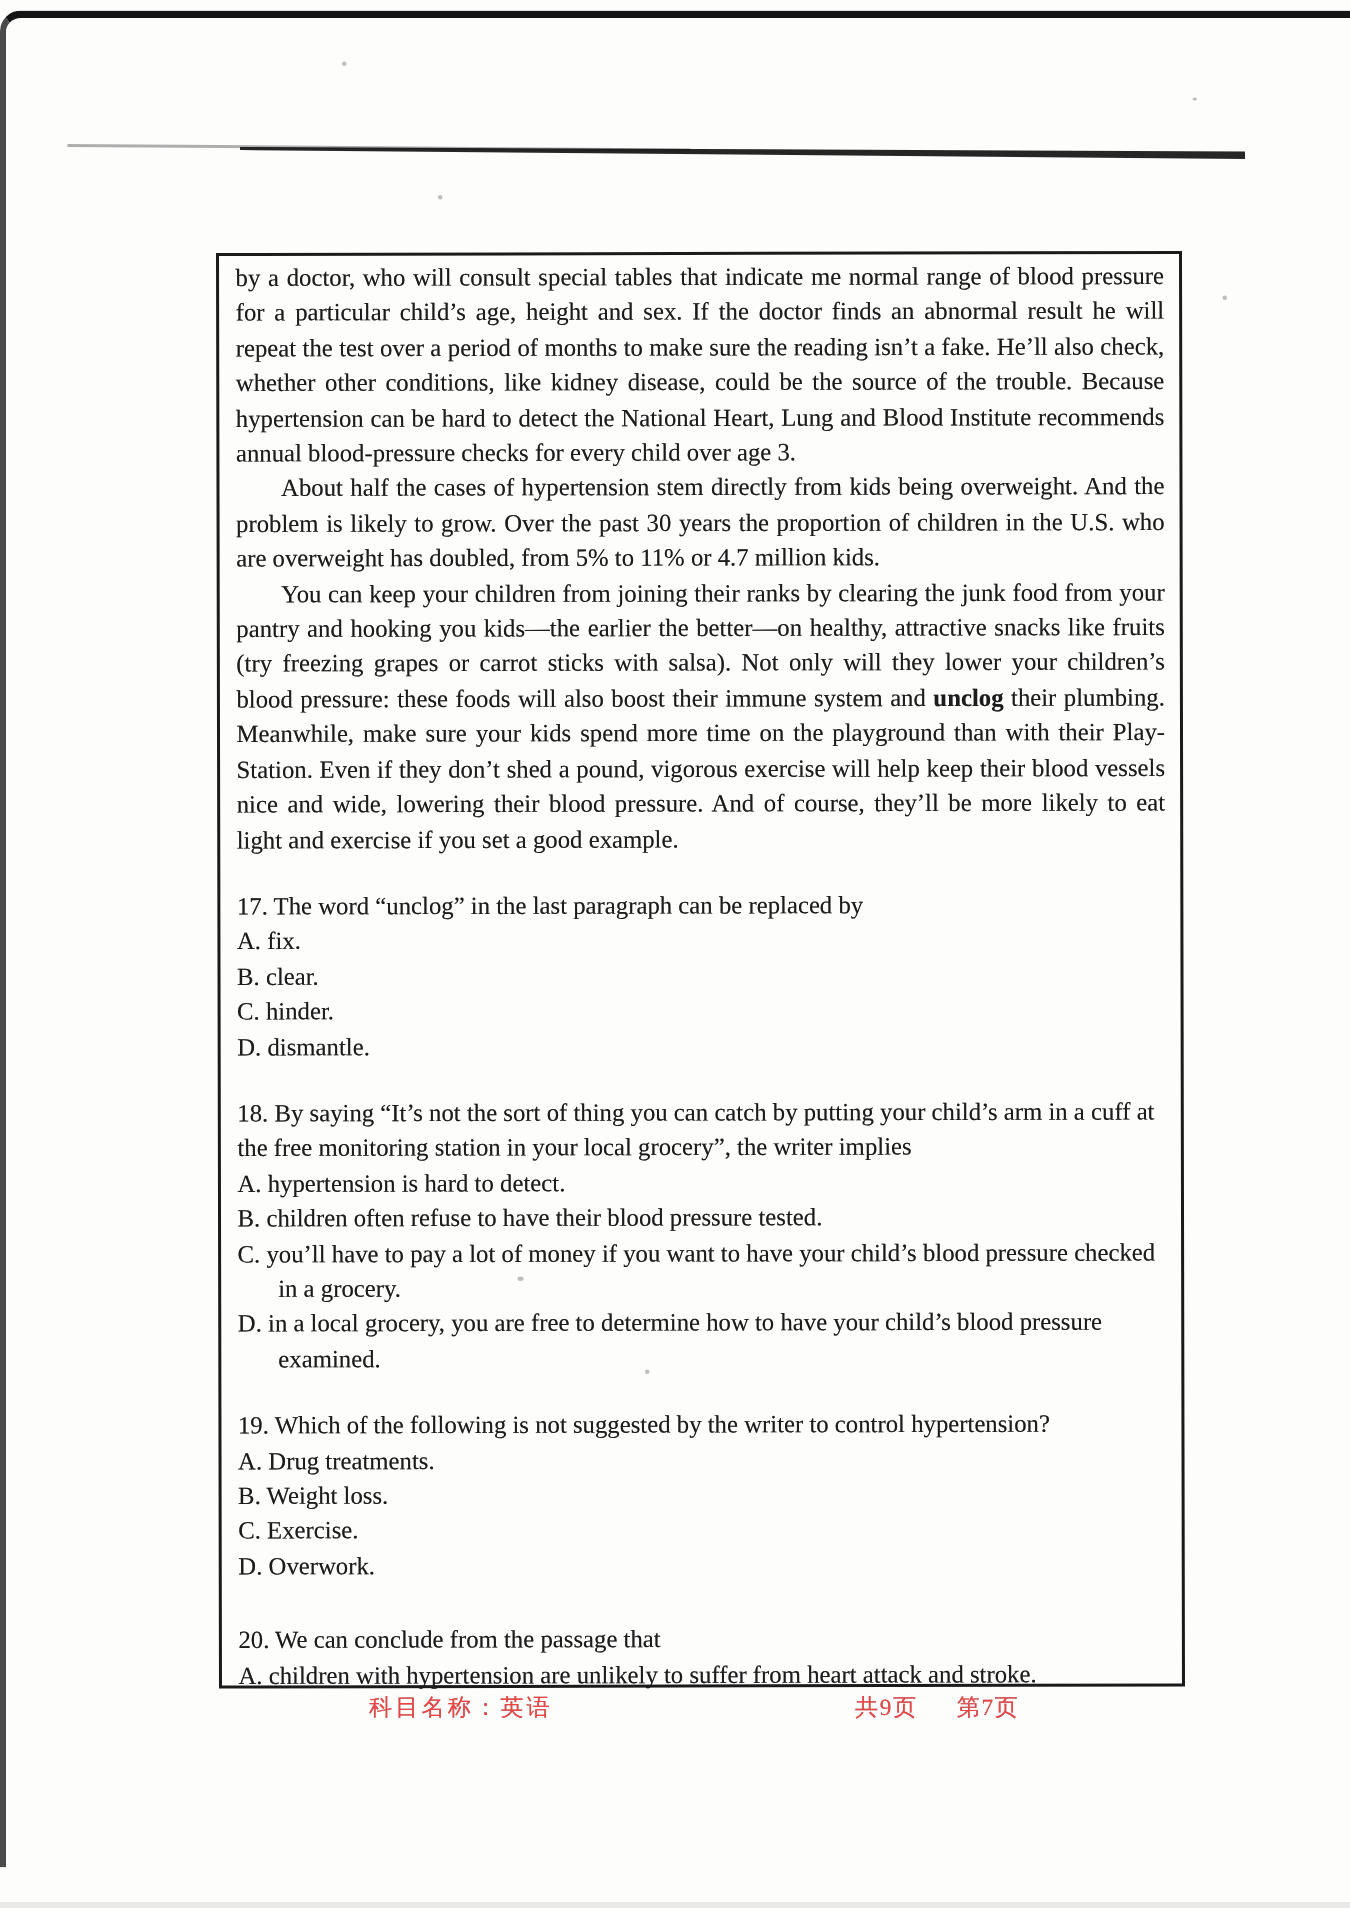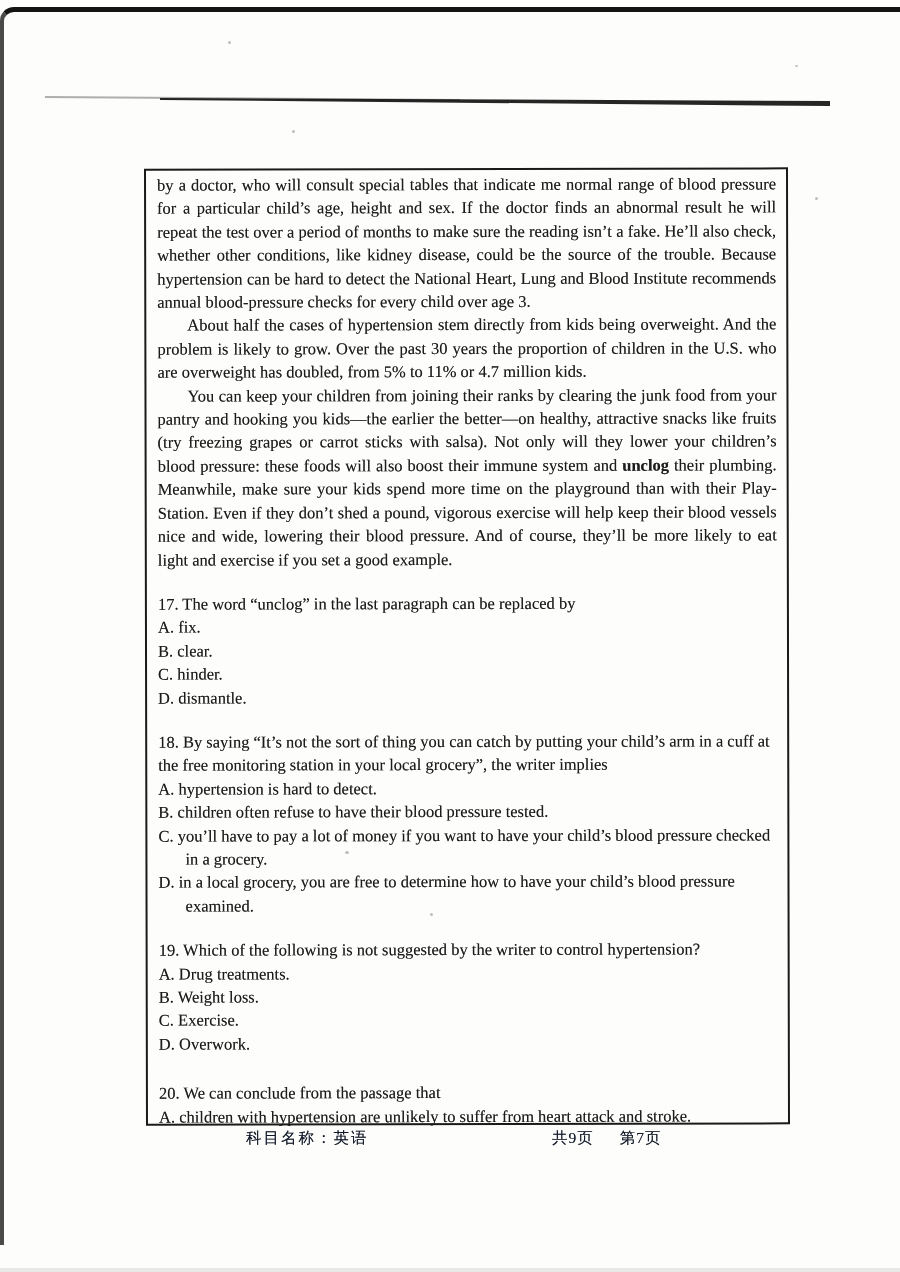--- a/index.html
+++ b/index.html
@@ -36,25 +36,25 @@
   .text-box p{margin:0;text-align:justify;}
   .text-box p.indent{text-indent:30px;}
   .bold{font-weight:bold;}
   .question{margin-top:21px;}
   .question.last{margin-top:26px;}
   .stem{text-align:left;}
   .option{padding-left:27px;text-indent:-27px;}
   
   .footer{
     position:absolute;top:1128px;left:0;width:900px;height:24px;
-    font-size:15.5px;color:#0f172a;
+    font-size:15.5px;color:#ef4444;
     text-shadow:0 0 .4px rgba(20,20,20,.5);
   }
   .footer .subject{position:absolute;left:246px;letter-spacing:2px;}
-  .footer .pages{position:absolute;left:552px;letter-spacing:1px;}
+  .footer .pages{position:absolute;left:570px;letter-spacing:1px;}
   .footer .pages span{margin-right:26px;}
   .footer .pages span:last-child{margin-right:0;}
 </style>
 </head>
 <body>
 
 <div class="sheet">
 
   <div class="page-frame"></div>
 

